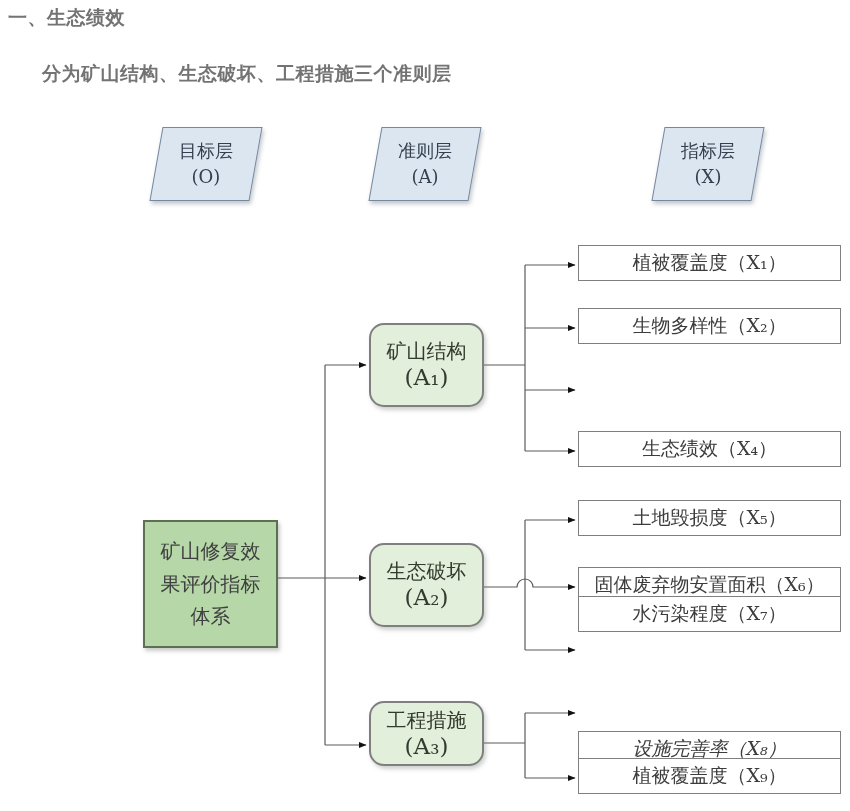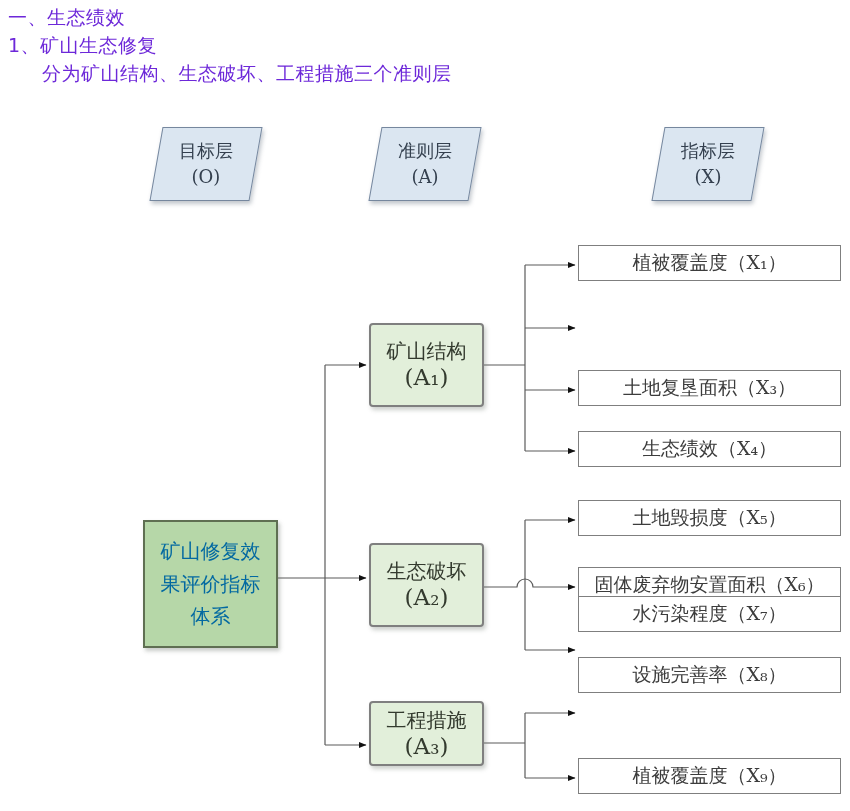--- a/index.html
+++ b/index.html
@@ -2,21 +2,21 @@
 <html><head>
 <meta charset="utf-8">
 <style>
   html,body{margin:0;padding:0;background:#ffffff;}
   #stage{
     position:relative;width:850px;height:811px;background:#ffffff;overflow:hidden;
     font-family:"DejaVu Serif", serif;
   }
   
   .heading{
-    position:absolute;left:8px;color:#6d28d9;font-weight:normal;
+    position:absolute;left:8px;color:#737373;font-weight:bold;
     font-family:"DejaVu Sans","Liberation Sans",sans-serif;
     font-size:19px;letter-spacing:0.5px;white-space:nowrap;
   }
   #h1{top:5px;}
   #h2{top:33px;}
   #h3{top:61px;left:42px;}
   
   .para{
     position:absolute;width:98px;height:72px;
     background:#dbe6f1;border:1px solid #76879e;
@@ -26,25 +26,25 @@
   }
   .para .inner{transform:skewX(10deg);text-align:center;color:#34404f;
     font-size:18px;line-height:1.45;}
   
   .goal{
     position:absolute;left:143px;top:520px;width:135px;height:128px;
     background:#b6d7a8;border:2px solid #5f6f52;box-sizing:border-box;
     display:flex;align-items:center;justify-content:center;
     box-shadow:2px 3px 4px rgba(100,110,100,0.35);
   }
-  .goal .txt{width:101px;text-align:center;color:#0369a1;font-size:20px;line-height:1.62;}
+  .goal .txt{width:101px;text-align:center;color:#404040;font-size:20px;line-height:1.62;}
   
   .crit{
     position:absolute;left:369px;width:115px;height:84px;
-    background:#e2efda;border:2px solid #7f7f7f;border-radius:4px;box-sizing:border-box;
+    background:#e2efda;border:2px solid #7f7f7f;border-radius:15px;box-sizing:border-box;
     display:flex;flex-direction:column;align-items:center;justify-content:center;
     box-shadow:2px 3px 4px rgba(110,120,110,0.35);
   }
   .crit .lbl{font-size:20px;color:#333a2e;line-height:1.3;}
   .crit .code{font-size:23px;color:#333a2e;line-height:1.2;}
   
   .xbox{
     position:absolute;left:578px;width:263px;height:36px;
     background:#ffffff;border:1px solid #7f7f7f;box-sizing:border-box;
     display:flex;align-items:center;justify-content:center;
@@ -52,21 +52,20 @@
   }
   
   #wires{position:absolute;left:0;top:0;width:850px;height:811px;pointer-events:none;}
 </style>
 </head>
 <body>
 
 <div id="stage">
 
   <div id="h1" class="heading">一、生态绩效</div>
-  <div id="h2" class="heading">1、矿山生态修复</div>
   <div id="h3" class="heading">分为矿山结构、生态破坏、工程措施三个准则层</div>
 
   <svg id="wires" viewBox="0 0 850 811" xmlns="http://www.w3.org/2000/svg">
     <defs>
       <marker id="arr" markerWidth="8" markerHeight="7" refX="7" refY="3" orient="auto" markerUnits="userSpaceOnUse">
         <path d="M0,0 L7.5,3 L0,6 Z" fill="#111111"></path>
       </marker>
     </defs>
     <g stroke="#5b5b5b" stroke-width="1.2" fill="none">
 
@@ -125,21 +124,21 @@
   <div class="crit" style="top:543px;">
     <div class="lbl">生态破坏</div>
     <div class="code">(A₂)</div>
   </div>
   <div class="crit" style="top:701px;height:65px;">
     <div class="lbl">工程措施</div>
     <div class="code">(A₃)</div>
   </div>
 
   <div class="xbox" style="top:245px;">植被覆盖度（X₁）</div>
-  <div class="xbox" style="top:370px;">土地复垦面积（X₃）</div>
+  <div class="xbox" style="top:308px;">生物多样性（X₂）</div>
   <div class="xbox" style="top:431px;">生态绩效（X₄）</div>
   <div class="xbox" style="top:500px;">土地毁损度（X₅）</div>
   <div class="xbox" style="top:567px;">固体废弃物安置面积（X₆）</div>
   <div class="xbox" style="top:596px;">水污染程度（X₇）</div>
-  <div class="xbox" style="top:657px;">设施完善率（X₈）</div>
+  <div class="xbox" style="top:731px;font-style:italic;">设施完善率（X₈）</div>
   <div class="xbox" style="top:758px;">植被覆盖度（X₉）</div>
 
 </div>
 
 </body></html>

